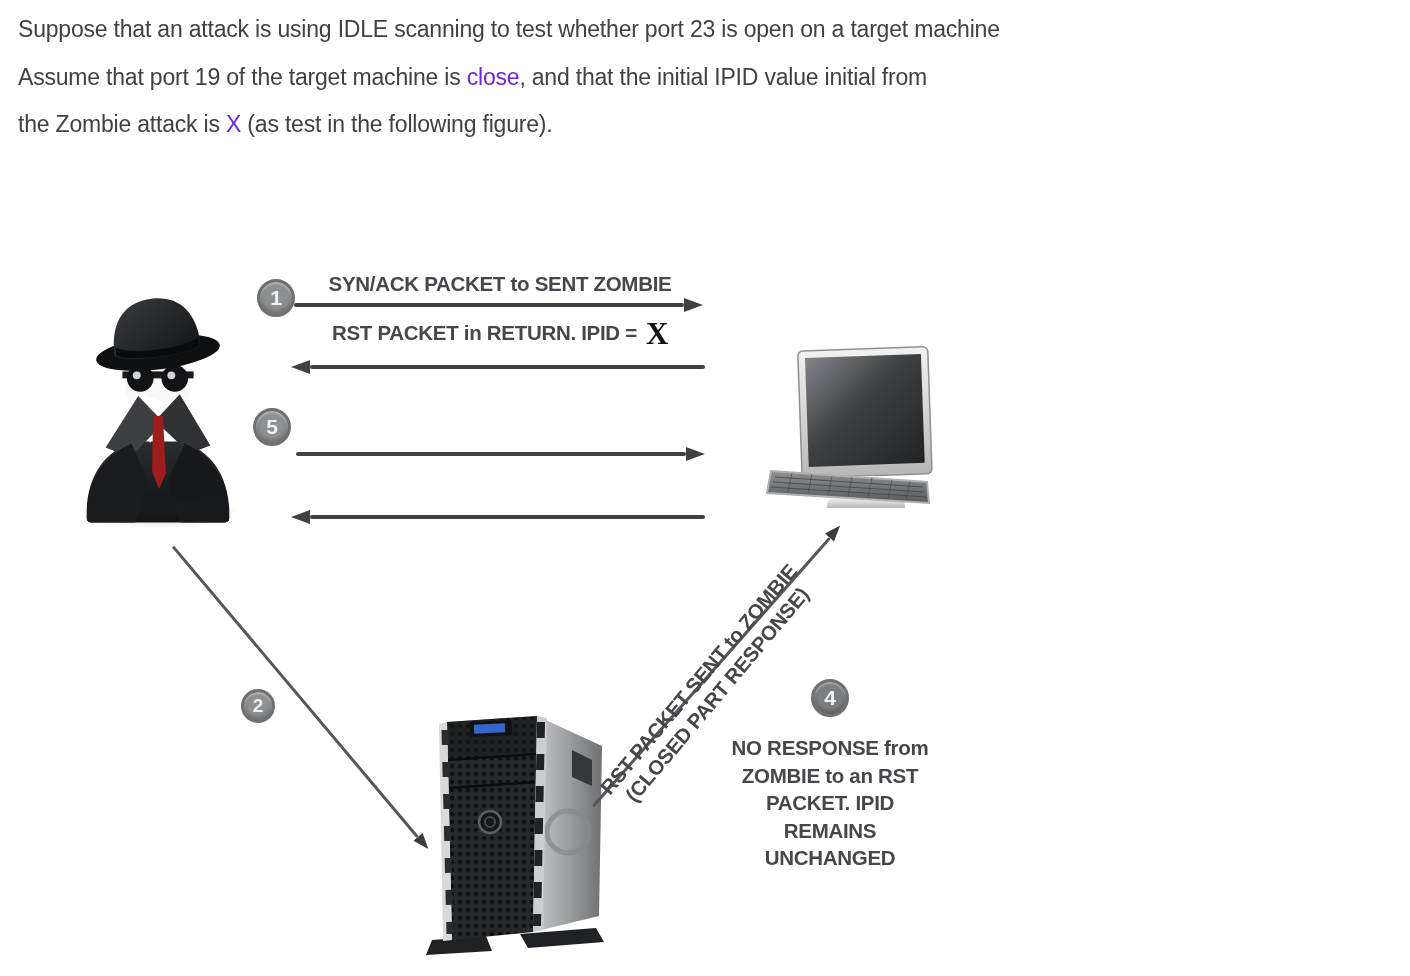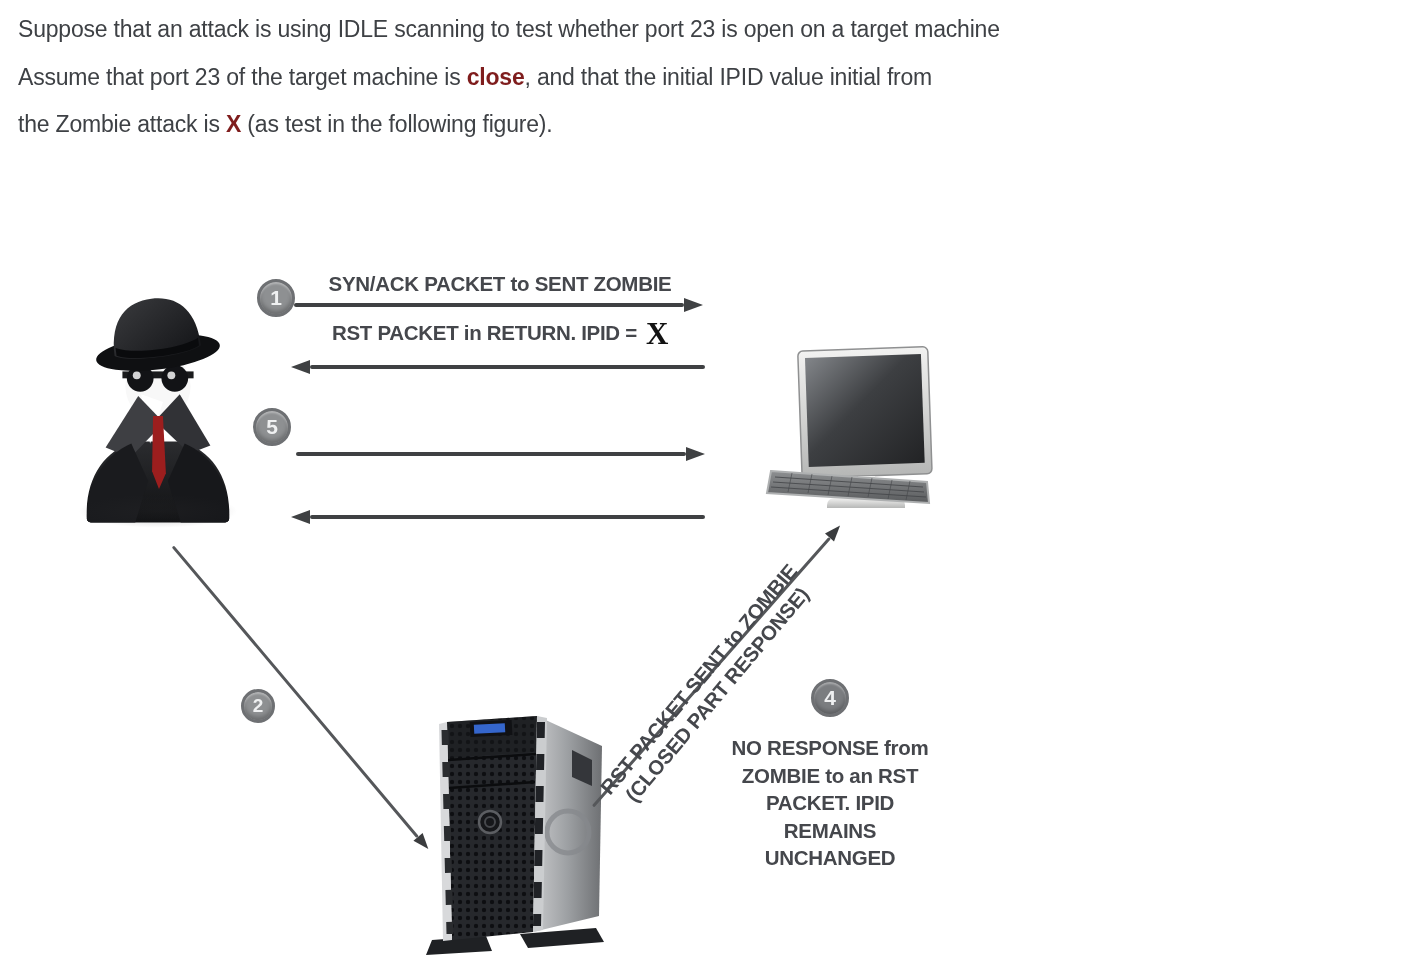--- a/index.html
+++ b/index.html
@@ -2,21 +2,21 @@
 <html><head>
 <meta charset="utf-8">
 <style>
   html,body{margin:0;padding:0;background:#ffffff;}
   .page{position:relative;width:1410px;height:976px;background:#ffffff;overflow:hidden;
         font-family:"Liberation Sans",sans-serif;color:#3e4044;}
   
   .question{position:absolute;left:18px;top:6px;width:1378px;font-size:23px;
             line-height:47.5px;letter-spacing:-0.2px;color:#3e4145;}
   .qline{white-space:nowrap;}
-  .qb{font-weight:bold;color:#7f1d1d;}
+  .qb{font-weight:normal;color:#6d28d9;}
   
   .figure{position:absolute;inset:0;}
   .lbl{position:absolute;font-weight:bold;font-size:20.5px;letter-spacing:-0.3px;
        color:#45474c;text-align:center;}
   .xval{font-family:"Liberation Serif",serif;font-size:31px;font-weight:bold;color:#121212;
         line-height:1;vertical-align:-4px;margin-left:9px;}
   
   .badge{position:absolute;width:38px;height:38px;border-radius:50%;background:#8e9092;
          border:3px solid #6e7073;box-sizing:border-box;display:flex;align-items:center;
          justify-content:center;color:#eff0f1;font-weight:bold;font-size:21px;
@@ -40,21 +40,21 @@
        background:radial-gradient(ellipse at center, rgba(40,40,42,0.30) 0%, rgba(40,40,42,0.0) 70%);}
   .icon-wrap{position:absolute;}
 </style>
 </head>
 <body>
 
 <div class="page">
 
   <div class="question">
     <div class="qline"><span>Suppose that an attack is using IDLE scanning to test whether port 23 is open on a target machine</span><span class="qb"></span><span></span></div>
-    <div class="qline"><span>Assume that port 23 of the target machine is </span><span class="qb">close</span><span>, and that the initial IPID value initial from</span></div>
+    <div class="qline"><span>Assume that port 19 of the target machine is </span><span class="qb">close</span><span>, and that the initial IPID value initial from</span></div>
     <div class="qline"><span>the Zombie attack is </span><span class="qb">X</span><span> (as test in the following figure).</span></div>
   </div>
 
   <div class="figure">
 
     <div class="icon-wrap" style="left:74px;top:286px;width:168px;height:240px;">
       <svg viewBox="0 0 170 240" width="168" height="240">
         <defs>
           <linearGradient id="coat" x1="0" y1="0" x2="0" y2="1">
             <stop offset="0" stop-color="#2b2c2f"></stop>

